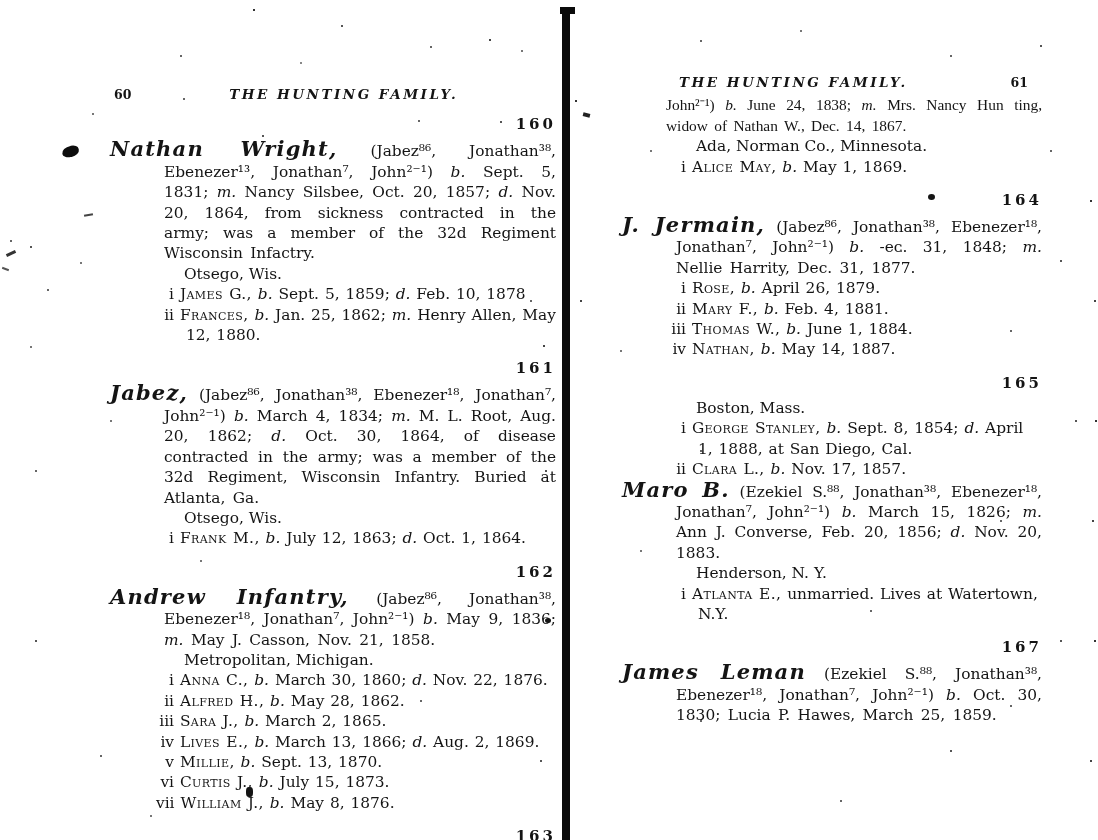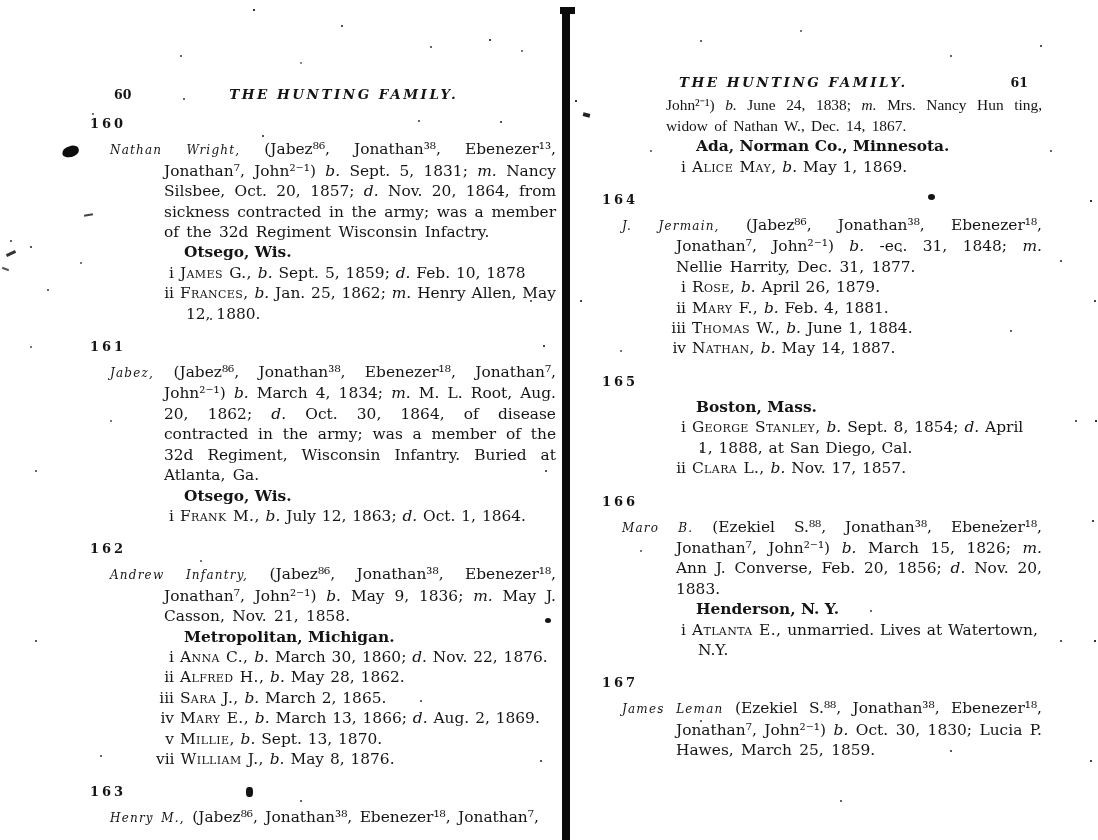--- a/index.html
+++ b/index.html
@@ -12,29 +12,29 @@
   .page{position:absolute;}
   .page.left{left:90px;top:84px;width:466px;}
   .page.right{left:602px;top:72px;width:440px;}
   .pghead{display:flex;align-items:baseline;margin-bottom:2px;}
   .runtitle{flex:1;text-align:center;font-style:italic;font-weight:bold;
     font-size:13.5px;letter-spacing:2.5px;}
   .pagenum{font-weight:bold;font-size:12.5px;}
   .page.left .pghead{padding-left:24px;}
   .page.right .pghead{padding-right:14px;}
   .page.right .runtitle{margin-right:26px;}
-  .enum{text-align:left;font-weight:bold;font-size:13px;letter-spacing:3px;
+  .enum{text-align:right;font-weight:bold;font-size:15px;letter-spacing:3px;
     margin:12px 0 4px;line-height:22px;}
   .entry:first-child .enum{margin-top:8px;}
   p{margin:0;}
   .head{text-align:justify;padding-left:74px;text-indent:-54px;word-spacing:2.5px;}
   .head.cont{padding-left:64px;text-indent:0;font-family:Liberation Serif, serif;}
-  .pname{font-style:italic;font-weight:normal;font-size:12px;letter-spacing:1.2px;}
+  .pname{font-style:italic;font-weight:bold;font-size:21px;letter-spacing:1.2px;}
   .bmd{font-style:italic;}
-  .residence{margin-left:94px;font-weight:bold;}
+  .residence{margin-left:94px;}
   .child{padding-left:96px;text-indent:-30px;word-spacing:1px;}
   .cnum{display:inline-block;min-width:18px;text-align:right;text-indent:0;}
   .cname{font-variant:small-caps;letter-spacing:.4px;}
   .gutter{position:absolute;left:562px;top:10px;width:8px;height:830px;background:#0b0b0b;}
   .gutter::before{content:"";position:absolute;left:-2px;top:-3px;width:15px;height:7px;background:#0b0b0b;}
   .mark{position:absolute;background:#141414;}
   .inkblob{left:62px;top:146px;width:17px;height:11px;border-radius:62% 45% 55% 48%;transform:rotate(-12deg);background:#0d0d0d;}
   .dot-a{left:545px;top:618px;width:6px;height:5px;border-radius:50%;}
   .dot-b{left:928px;top:194px;width:7px;height:6px;border-radius:50%;}
   .dash-a{left:583px;top:113px;width:7px;height:4px;transform:rotate(14deg);background:#222;}
@@ -84,22 +84,23 @@
           <p class="residence">Otsego, Wis.</p>
           <p class="child"><span class="cnum">i</span> <span class="cname">Frank M.,</span><span> <i class="bmd">b.</i> July 12, 1863; <i class="bmd">d.</i> Oct. 1, 1864.</span></p>
         </section>
         <section class="entry">
           <div class="enum">162</div>
           <p class="head"><span class="pname">Andrew Infantry,</span> <span>(Jabez⁸⁶, Jonathan³⁸, Ebenezer¹⁸, Jonathan⁷, John²⁻¹) <i class="bmd">b.</i> May 9, 1836; <i class="bmd">m.</i> May J. Casson, Nov. 21, 1858.</span></p>
           <p class="residence">Metropolitan, Michigan.</p>
           <p class="child"><span class="cnum">i</span> <span class="cname">Anna C.,</span><span> <i class="bmd">b.</i> March 30, 1860; <i class="bmd">d.</i> Nov. 22, 1876.</span></p>
           <p class="child"><span class="cnum">ii</span> <span class="cname">Alfred H.,</span><span> <i class="bmd">b.</i> May 28, 1862.</span></p>
           <p class="child"><span class="cnum">iii</span> <span class="cname">Sara J.,</span><span> <i class="bmd">b.</i> March 2, 1865.</span></p>
-          <p class="child"><span class="cnum">iv</span> <span class="cname">Mary E.,</span><span> <i class="bmd">b.</i> March 13, 1866; <i class="bmd">d.</i> Aug. 2, 1869.</span></p>
+          <p class="child"><span class="cnum">iv</span> <span class="cname">Lives E.,</span><span> <i class="bmd">b.</i> March 13, 1866; <i class="bmd">d.</i> Aug. 2, 1869.</span></p>
           <p class="child"><span class="cnum">v</span> <span class="cname">Millie,</span><span> <i class="bmd">b.</i> Sept. 13, 1870.</span></p>
+          <p class="child"><span class="cnum">vi</span> <span class="cname">Curtis J.,</span><span> <i class="bmd">b.</i> July 15, 1873.</span></p>
           <p class="child"><span class="cnum">vii</span> <span class="cname">William J.,</span><span> <i class="bmd">b.</i> May 8, 1876.</span></p>
         </section>
         <section class="entry">
           <div class="enum">163</div>
           <p class="head"><span class="pname">Henry M.,</span> <span>(Jabez⁸⁶, Jonathan³⁸, Ebenezer¹⁸, Jonathan⁷,</span></p>
         </section>
       </div>
   </div>
 
   <div class="page right">
@@ -121,21 +122,20 @@
           <p class="child"><span class="cnum">iii</span> <span class="cname">Thomas W.,</span><span> <i class="bmd">b.</i> June 1, 1884.</span></p>
           <p class="child"><span class="cnum">iv</span> <span class="cname">Nathan,</span><span> <i class="bmd">b.</i> May 14, 1887.</span></p>
         </section>
         <section class="entry">
           <div class="enum">165</div>
           <p class="residence">Boston, Mass.</p>
           <p class="child"><span class="cnum">i</span> <span class="cname">George Stanley,</span><span> <i class="bmd">b.</i> Sept. 8, 1854; <i class="bmd">d.</i> April 1, 1888, at San Diego, Cal.</span></p>
           <p class="child"><span class="cnum">ii</span> <span class="cname">Clara L.,</span><span> <i class="bmd">b.</i> Nov. 17, 1857.</span></p>
         </section>
         <section class="entry">
-          <div class="enum">166</div>
           <p class="head"><span class="pname">Maro B.</span> <span>(Ezekiel S.⁸⁸, Jonathan³⁸, Ebenezer¹⁸, Jonathan⁷, John²⁻¹) <i class="bmd">b.</i> March 15, 1826; <i class="bmd">m.</i> Ann J. Converse, Feb. 20, 1856; <i class="bmd">d.</i> Nov. 20, 1883.</span></p>
           <p class="residence">Henderson, N. Y.</p>
           <p class="child"><span class="cnum">i</span> <span class="cname">Atlanta E.,</span><span> unmarried.  Lives at Watertown, N.Y.</span></p>
         </section>
         <section class="entry">
           <div class="enum">167</div>
           <p class="head"><span class="pname">James Leman</span> <span>(Ezekiel S.⁸⁸, Jonathan³⁸, Ebenezer¹⁸, Jonathan⁷, John²⁻¹) <i class="bmd">b.</i> Oct. 30, 1830;  Lucia P. Hawes, March 25, 1859.</span></p>
         </section>
       </div>
   </div>

